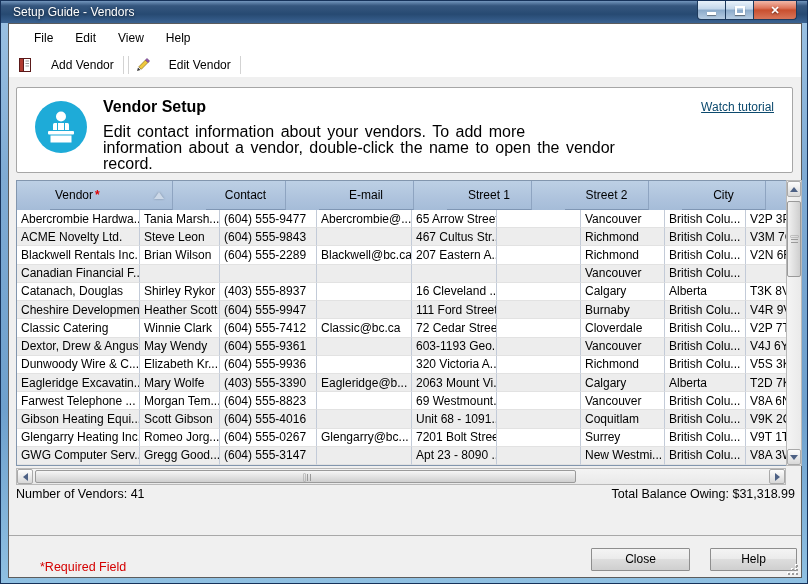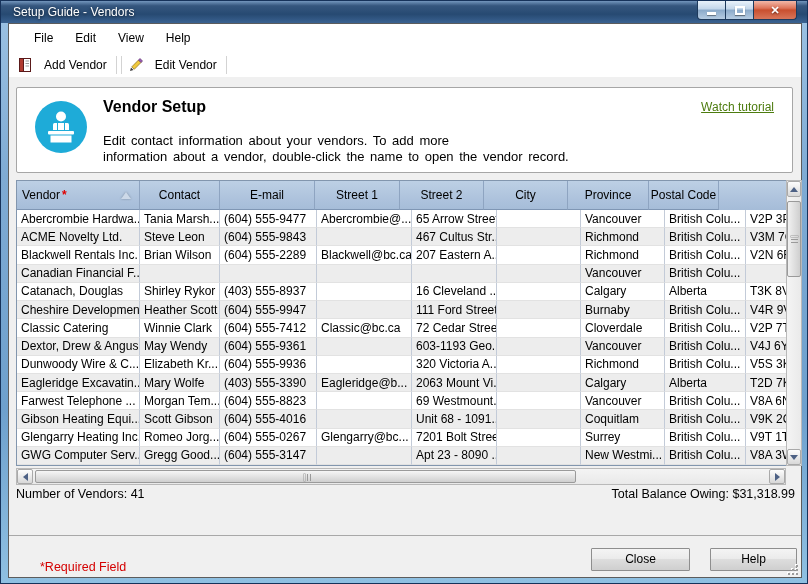--- a/index.html
+++ b/index.html
@@ -27,42 +27,42 @@
   .glyph-min{ width:9px; height:3px; background:#fff; box-shadow:0 1px 1px rgba(0,0,0,.4); margin-top:6px; }
   .glyph-max{ width:10px; height:9px; border:2px solid #fff; box-shadow:0 1px 1px rgba(0,0,0,.4); }
   .glyph-close{ color:#fff; font-size:11px; font-weight:bold; text-shadow:0 1px 2px rgba(0,0,0,.5); }
 
   
   .client{ position:absolute; left:7px; top:22px; width:794px; height:555px;
     background:#f0f0f0; border:1px solid #5c5c5c; }
   .menubar{ height:28px; background:#fff; display:flex; align-items:center; padding-left:14px; }
   .menu-item{ padding:5px 11px; cursor:default; }
   .toolbar{ height:25px; background:#fff; display:flex; align-items:center; padding-left:4px; }
-  .tool-btn{ display:flex; align-items:center; gap:11px; padding:2px 7px 2px 4px; cursor:default; }
+  .tool-btn{ display:flex; align-items:center; gap:18px; padding:2px 7px 2px 4px; cursor:default; }
   .tool-sep{ width:1px; height:18px; background:#d3d3d3; margin:0 2px; }
   .tool-icon{ width:16px; height:16px; display:inline-flex; }
 
   .content{ position:relative; width:100%; height:578px; }
 
   
   .panel{ position:absolute; left:7px; top:10px; width:777px; height:86px;
     background:#fff; border:1px solid #a6a6a6; border-radius:2px; }
   .panel-icon{ position:absolute; left:18px; top:13px; width:52px; height:52px; }
   .panel-title{ position:absolute; left:86px; top:10px; font-size:16px; font-weight:bold; }
-  .panel-desc{ position:absolute; left:86px; top:45px; width:560px; line-height:16px; font-size:13px; word-spacing:2px; }
-  .tutorial-link{ position:absolute; right:18px; top:12px; color:#4d7c0f; text-decoration:underline; cursor:pointer; }
+  .panel-desc{ position:absolute; left:86px; top:36px; width:560px; line-height:16px; font-size:16px; word-spacing:2px; }
+  .tutorial-link{ position:absolute; right:18px; top:12px; color:#0c4a6e; text-decoration:underline; cursor:pointer; }
 
   
   .table-zone{ position:absolute; left:7px; top:103px; width:786px; height:286px; display:flex; }
   .grid{ width:770px; height:100%; overflow:hidden; background:#fff; border:1px solid #8296ae; border-right:none; display:flex; flex-direction:column; }
   .grid-header{ display:flex; height:29px; flex:none;
     background:linear-gradient(180deg,#bdd0e5 0%,#aec3dd 60%,#a5bcd8 100%); }
   .hcell{ flex:none; border-right:1px solid #8ea4c1; border-bottom:1px solid #7f96b4;
     display:flex; align-items:center; justify-content:center; text-align:center;
-    font-size:12px; overflow:hidden; line-height:13px; position:relative; cursor:default; }
+    font-size:12px; overflow:hidden; line-height:13px; position:relative; cursor:default;margin-left:33px; }
   .hcell.first{ justify-content:flex-start; padding-left:5px; }
   .req-star{ color:#e00000; font-weight:bold; margin-left:2px; }
   .sort-arrow{ position:absolute; right:8px; top:11px; width:0; height:0;
     border-left:5px solid transparent; border-right:5px solid transparent; border-bottom:7px solid #cdd9e8;
     filter:drop-shadow(0 0 1px #7a8aa0); }
   .grid-body{ flex:1; display:flex; flex-direction:column; }
   .trow{ display:flex; flex:1; background:#fff; cursor:default; }
   .trow.alt{ background:#ededed; }
   .tcell{ flex:none; border-right:1px solid #c3cbd8; border-bottom:1px solid #e2e2e2;
     padding:0 3px 0 4px; display:flex; align-items:center; white-space:nowrap; overflow:hidden; font-size:12px; }

